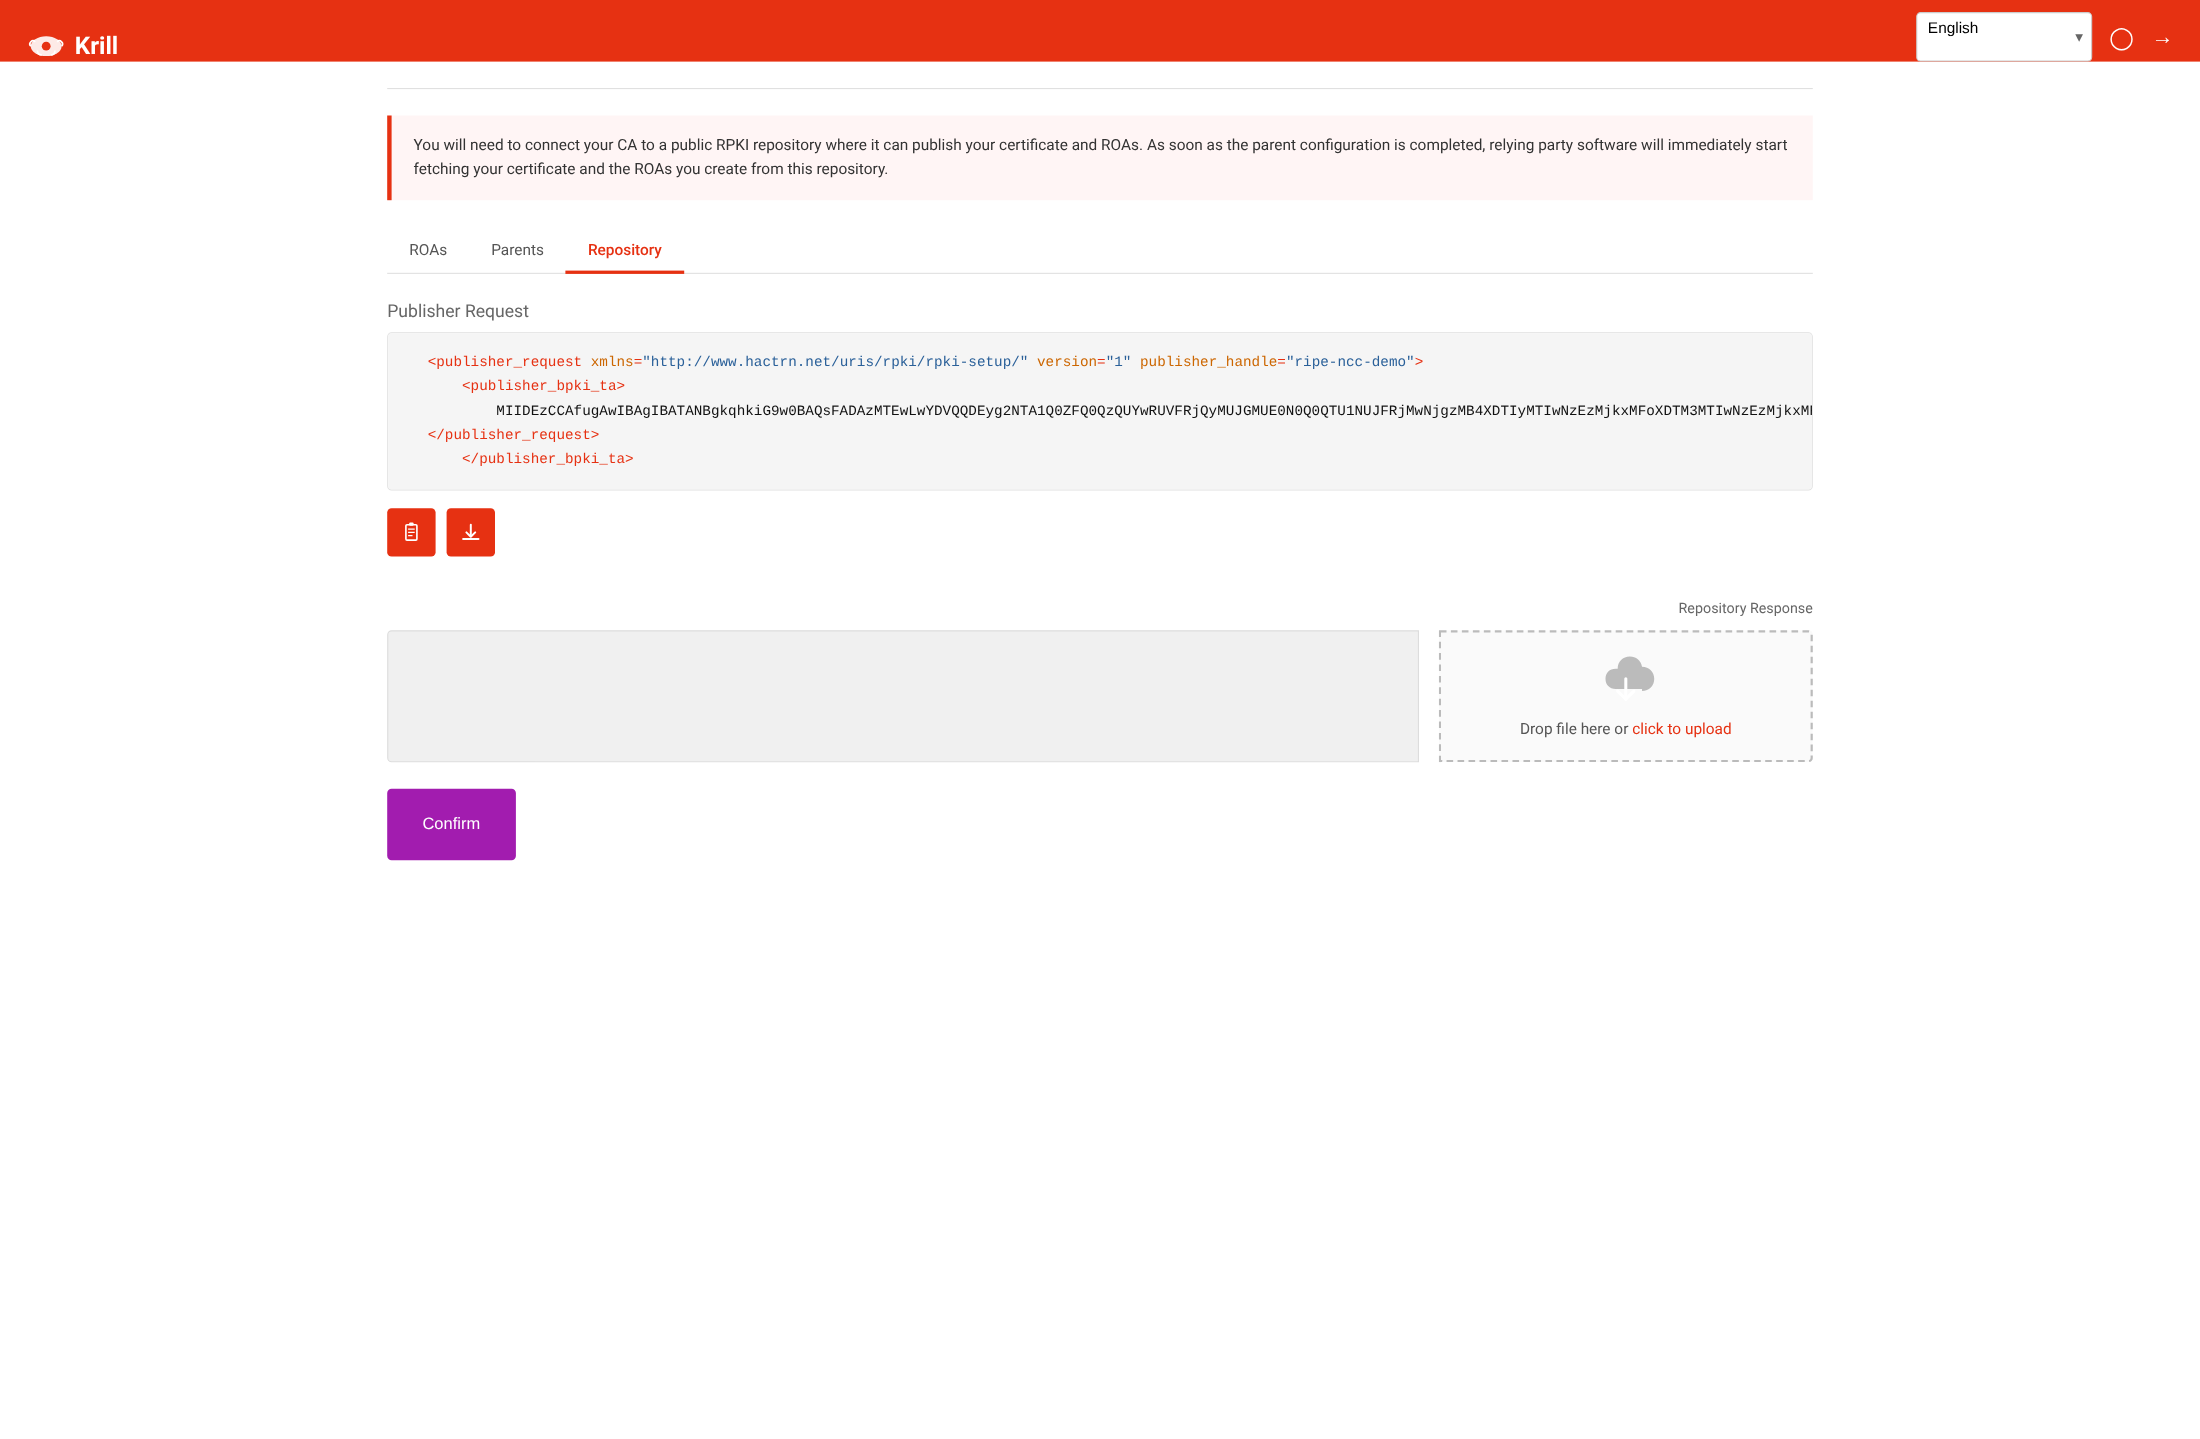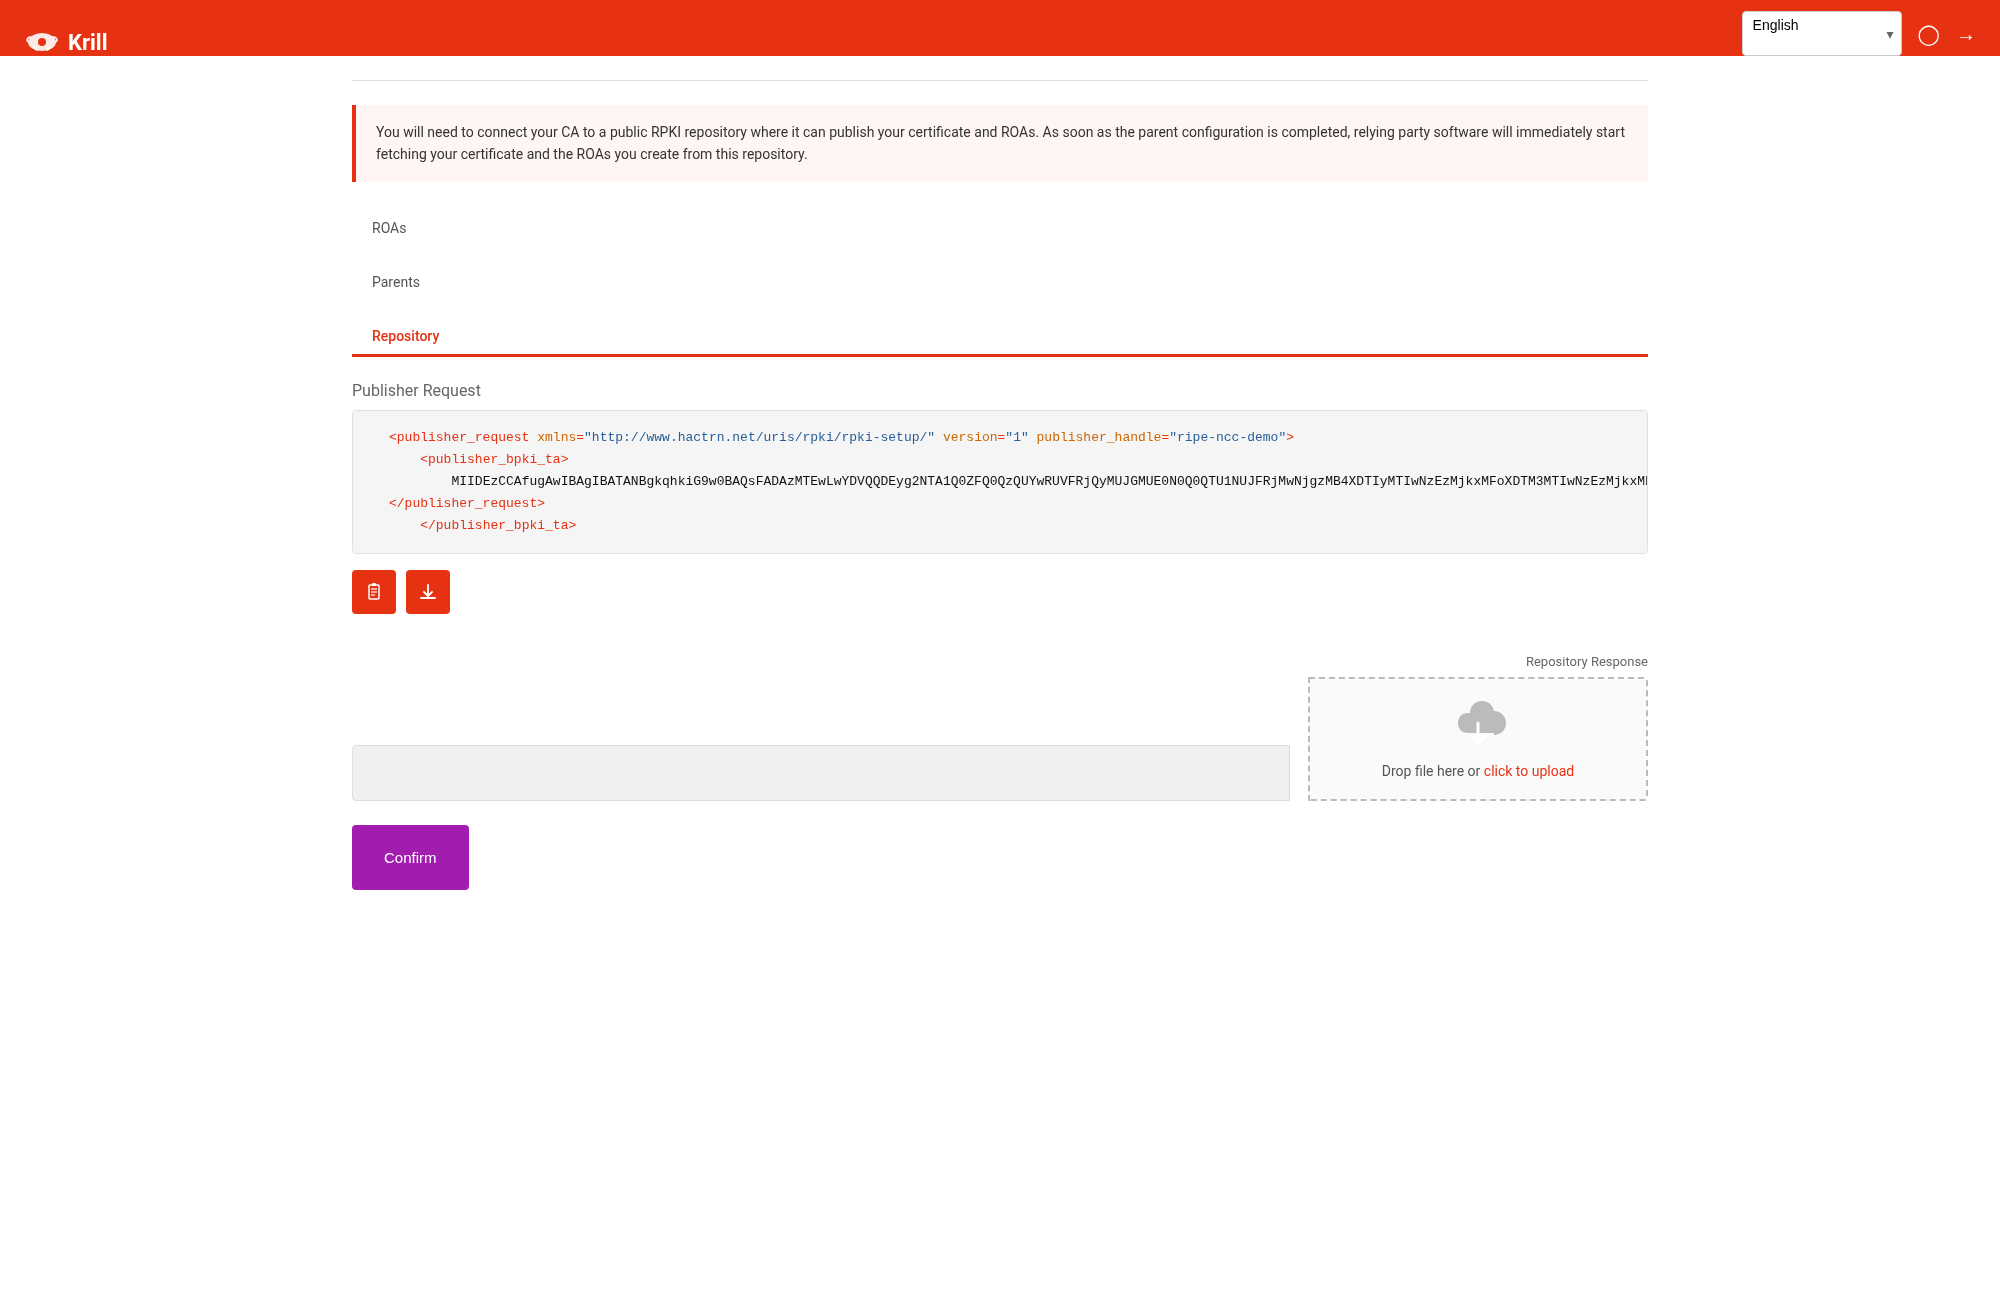--- a/index.html
+++ b/index.html
@@ -102,24 +102,23 @@
       padding: 16px 20px;
       margin-bottom: 28px;
       color: #333;
       line-height: 1.6;
       font-size: 14px;
     }
 
     
     .tabs {
       display: flex;
-      gap: 16px;
+      gap: 0;
       border-bottom: 1px solid #e0e0e0;
       margin-bottom: 24px;
-      flex-direction: column;
     }
     .tab {
       padding: 10px 20px;
       cursor: pointer;
       font-size: 14px;
       color: #555;
       border-bottom: 3px solid transparent;
       margin-bottom: -1px;
     }
     .tab.active {
@@ -179,21 +178,20 @@
       font-size: 13px;
       color: #666;
       margin-bottom: 12px;
       text-align: right;
     }
     .repo-response-area {
       display: flex;
       gap: 18px;
       height: 120px;
       margin-bottom: 24px;
-      align-items: flex-end;
     }
     .repo-textarea {
       flex: 1;
       background: #f0f0f0;
       border: 1px solid #ddd;
       border-radius: 4px 0 0 4px;
       resize: none;
       padding: 12px;
       font-family: 'Courier New', Courier, monospace;
       font-size: 13px;

